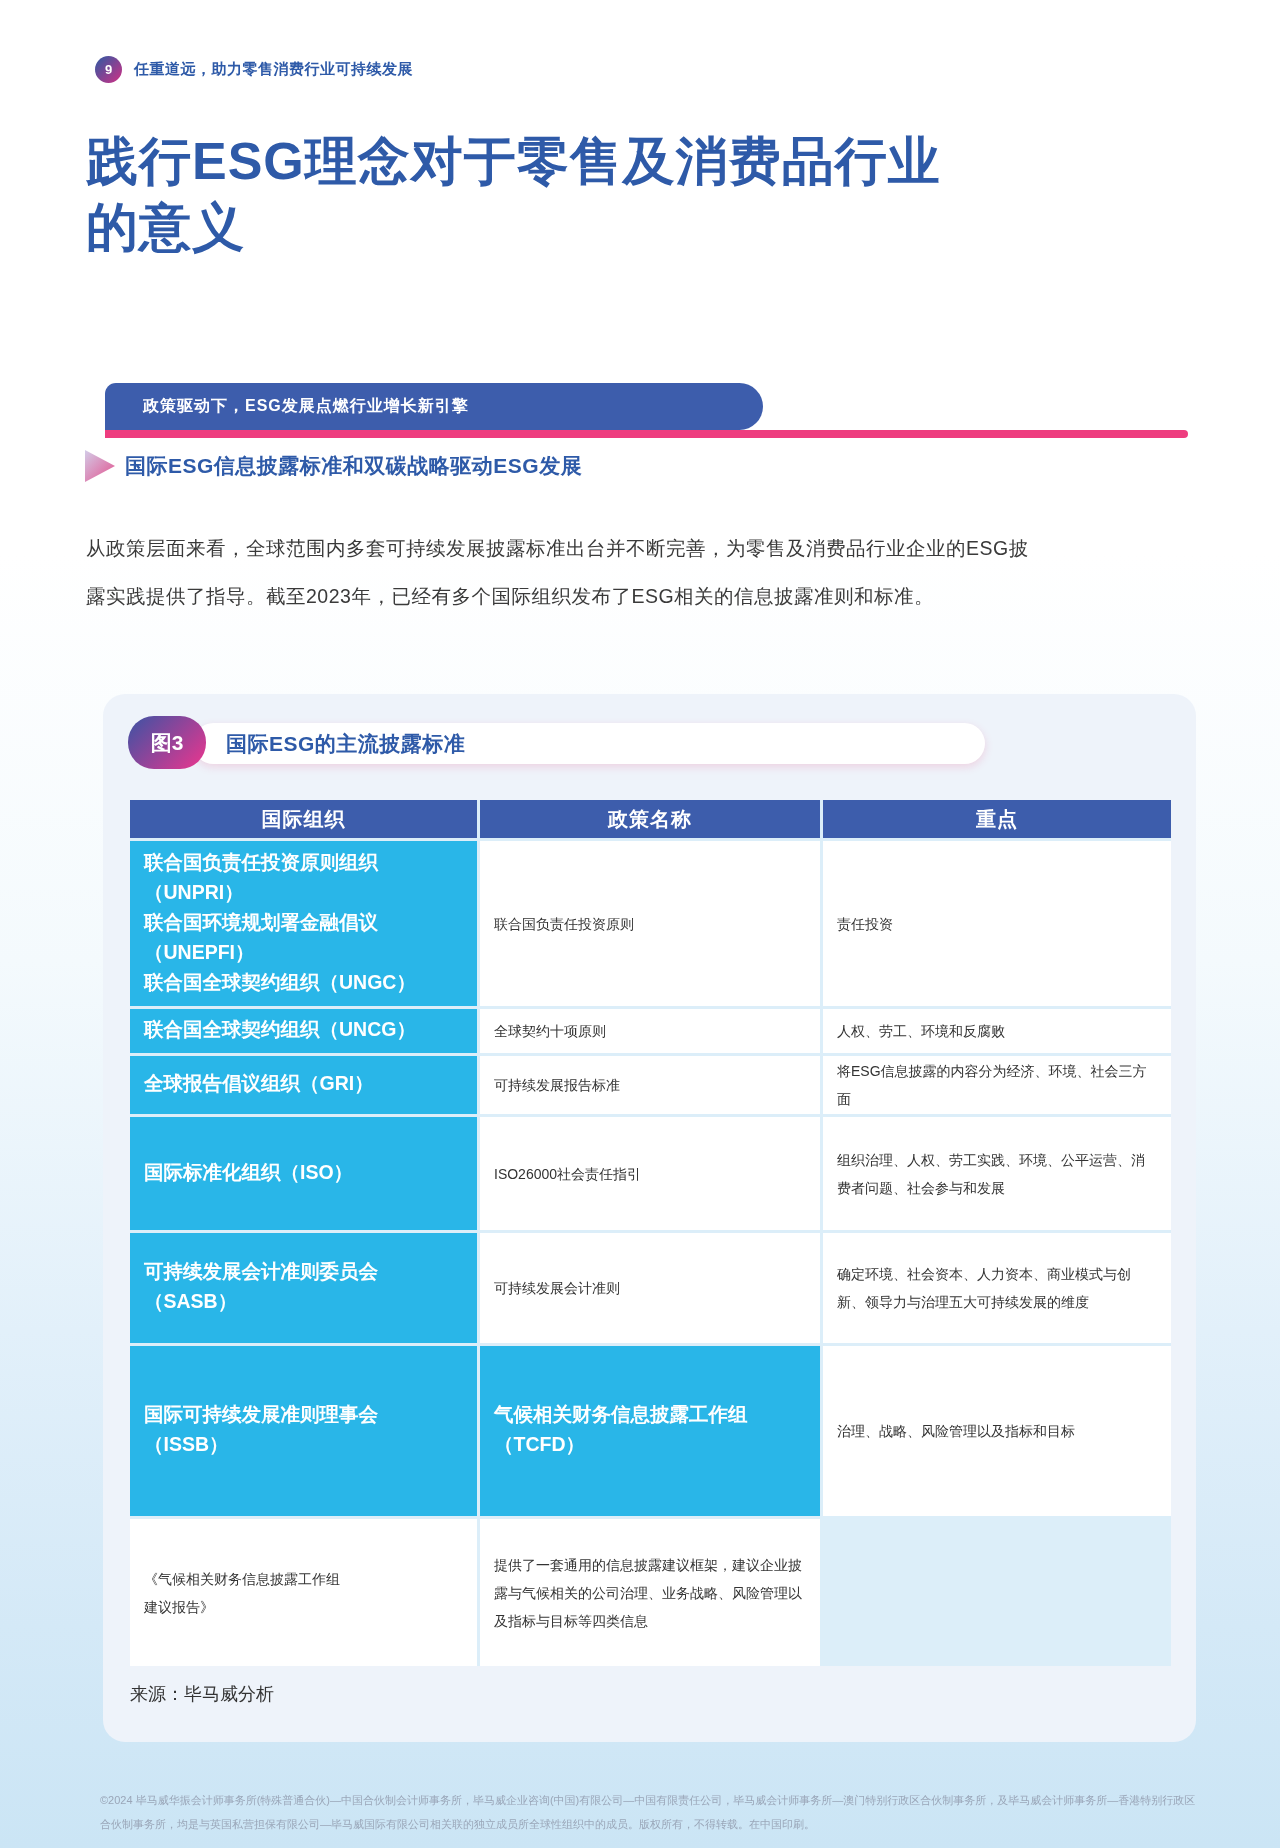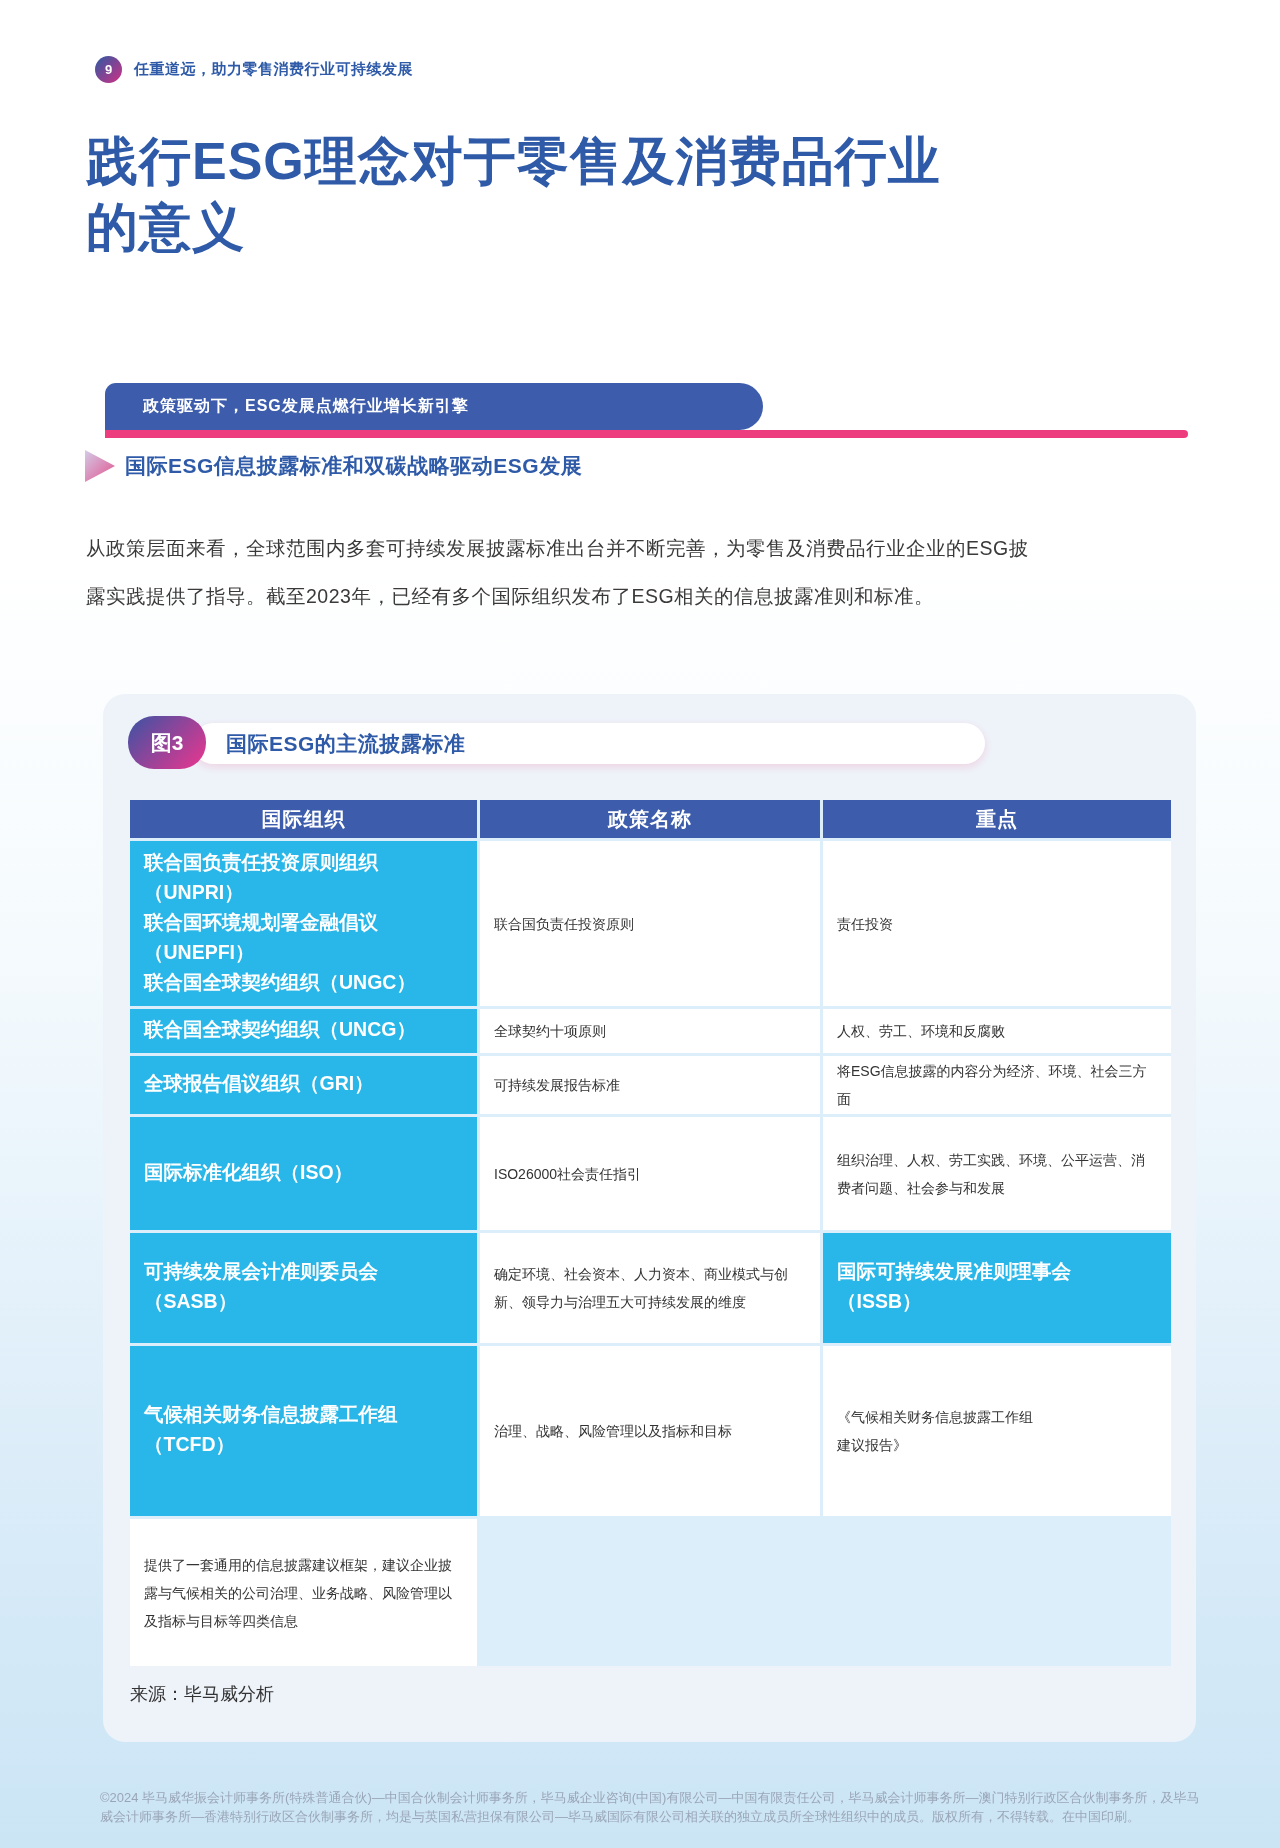--- a/index.html
+++ b/index.html
@@ -133,21 +133,21 @@
 
   .source-note {
     position: absolute; left: 27px; top: 988px;
     color: #333333; font-size: 18px;
   }
 
   
   .page-footer {
     position: absolute; left: 100px; top: 1788px;
     width: 1105px;
-    color: #9aa6b8; font-size: 13px; line-height: 19px;
+    color: #9aa6b8; font-size: 11px; line-height: 24px;
   }
 </style>
 </head>
 <body>
 
 <div class="page">
 
   <header class="running-header">
     <span class="page-num-badge">9</span>
     <span class="running-title">任重道远，助力零售消费行业可持续发展</span>
@@ -194,20 +194,21 @@
       <div class="cell org">全球报告倡议组织（GRI）</div>
       <div class="cell plain">可持续发展报告标准</div>
       <div class="cell plain">将ESG信息披露的内容分为经济、环境、社会三方面</div>
 
       <div class="cell org">国际标准化组织（ISO）</div>
       <div class="cell plain">ISO26000社会责任指引</div>
       <div class="cell plain">组织治理、人权、劳工实践、环境、公平运营、消费者问题、社会参与和发展</div>
 
       <div class="cell org">可持续发展会计准则委员会
 （SASB）</div>
+      <div class="cell plain">可持续发展会计准则</div>
       <div class="cell plain">确定环境、社会资本、人力资本、商业模式与创新、领导力与治理五大可持续发展的维度</div>
 
       <div class="cell org">国际可持续发展准则理事会
 （ISSB）</div>
       <div class="cell org">气候相关财务信息披露工作组
 （TCFD）</div>
 
       <div class="cell plain">治理、战略、风险管理以及指标和目标</div>
       <div class="cell plain">《气候相关财务信息披露工作组
 建议报告》</div>

